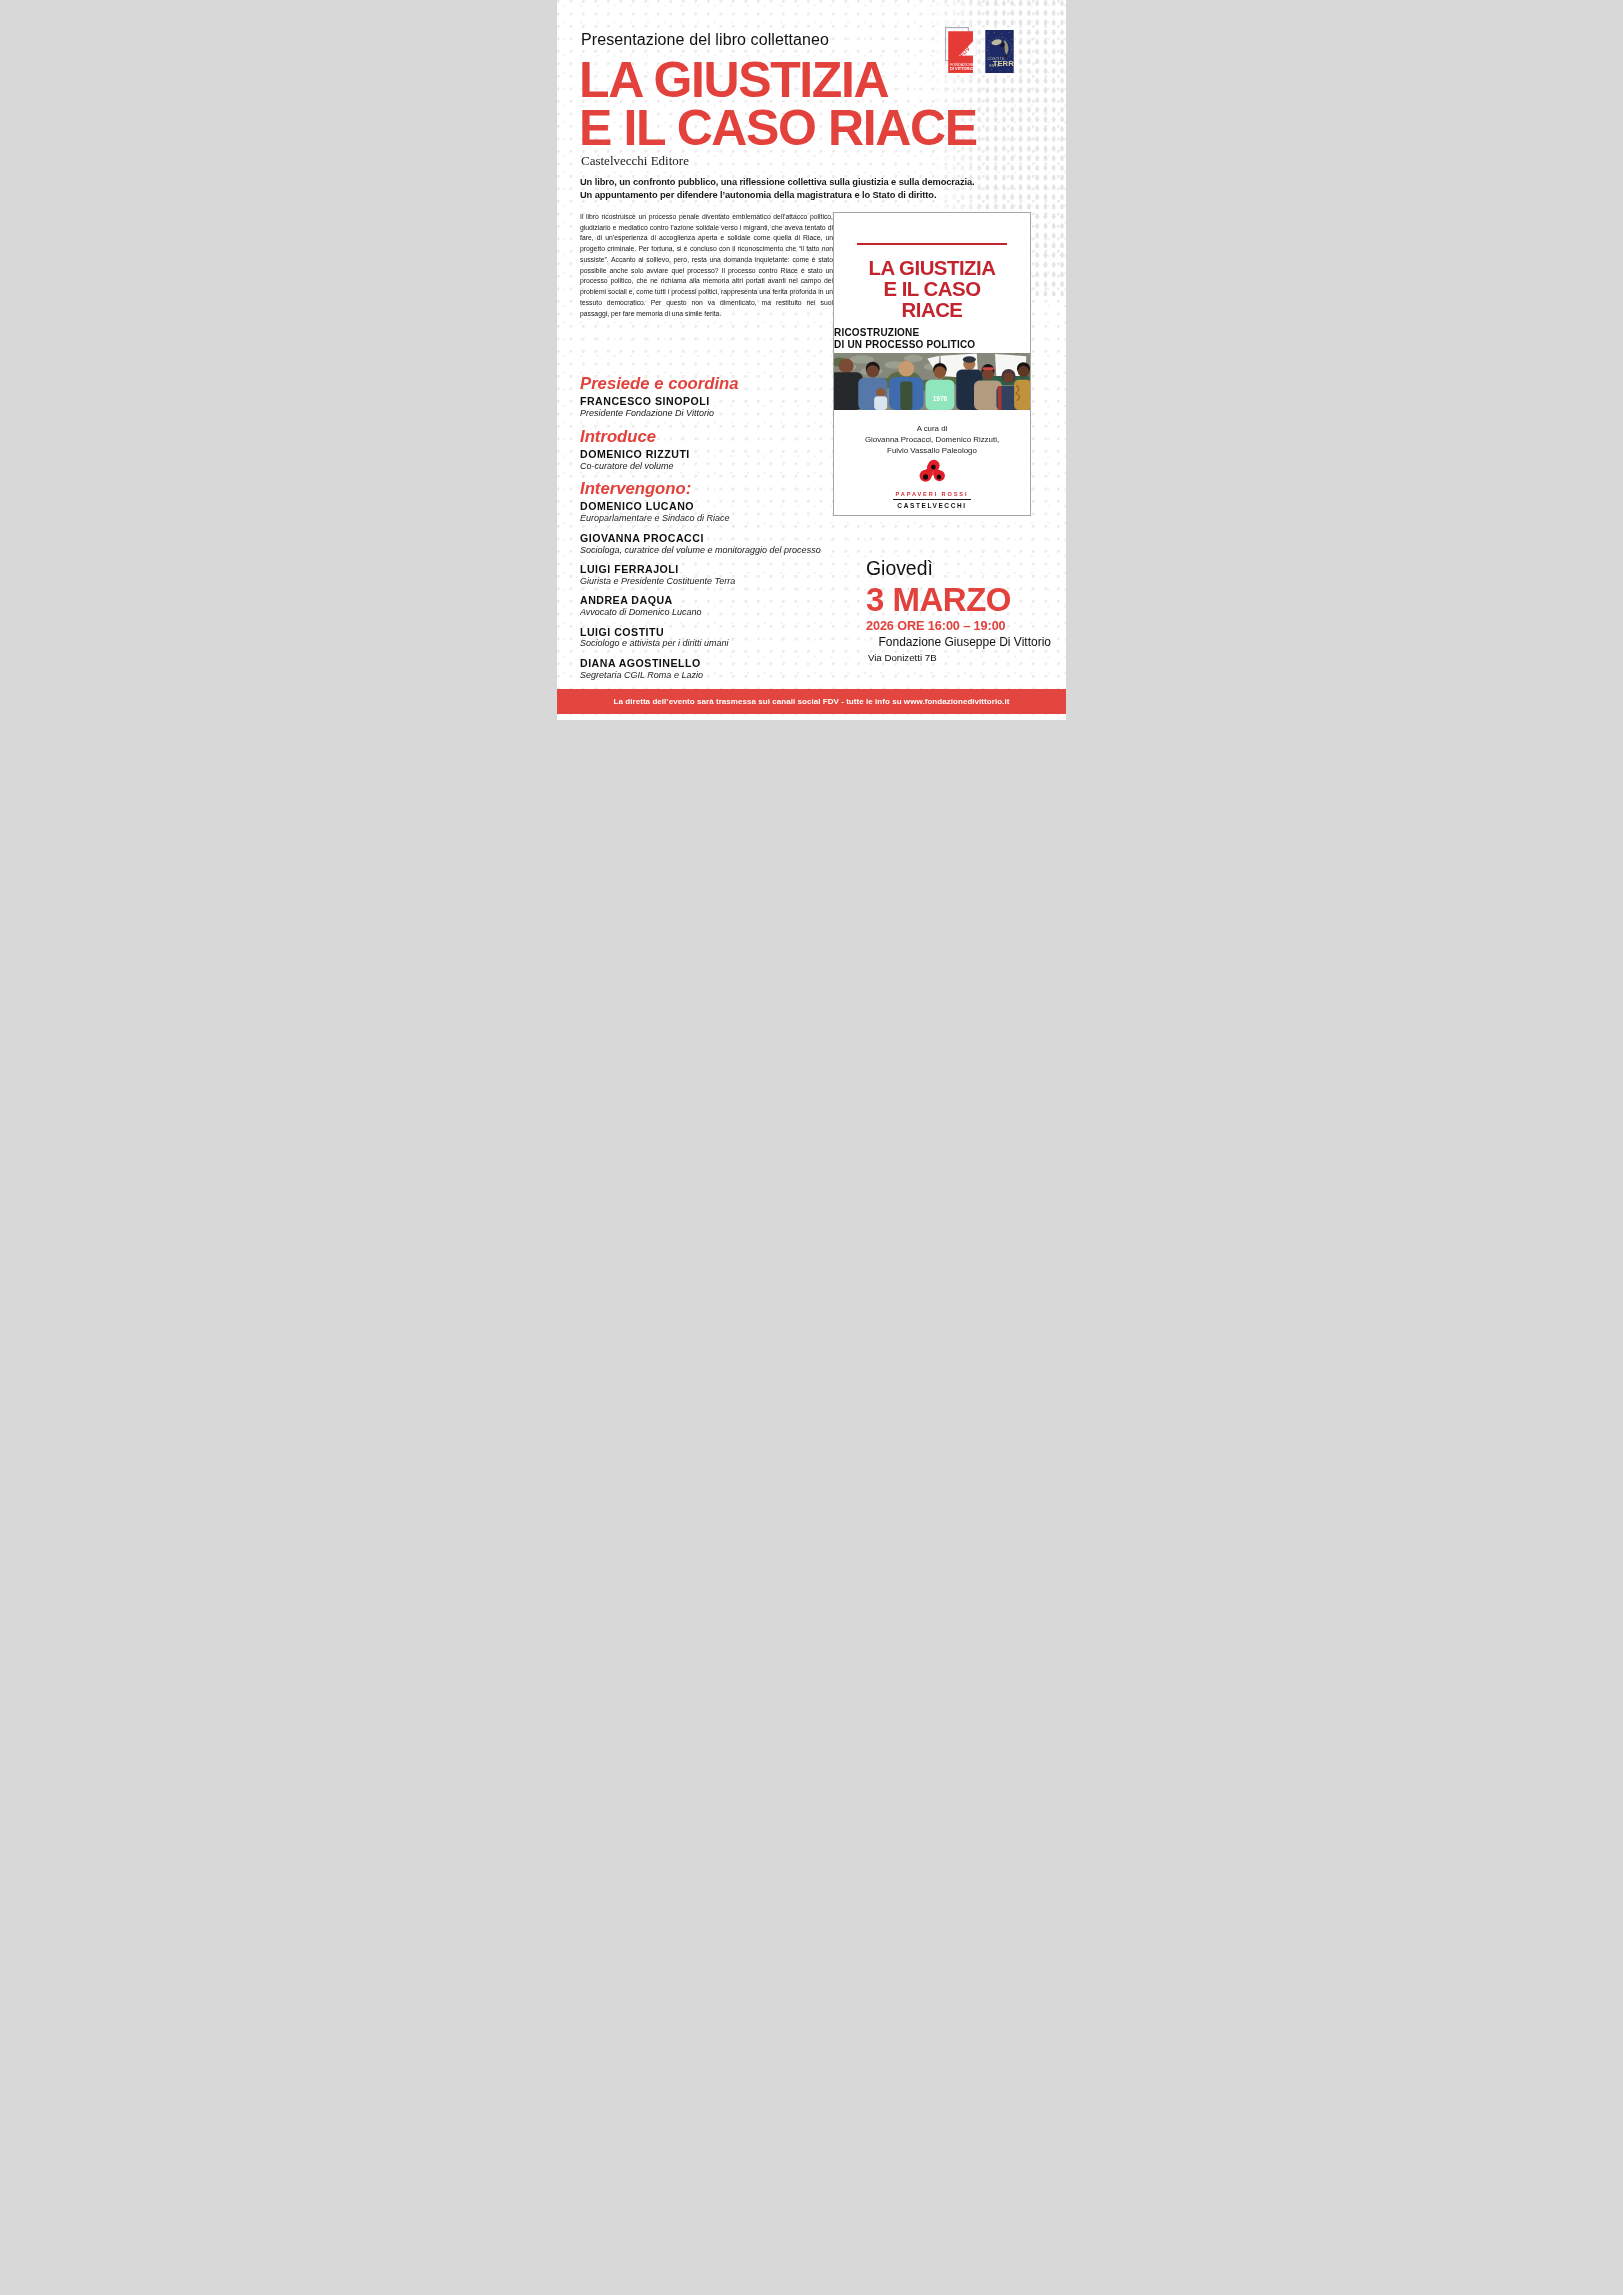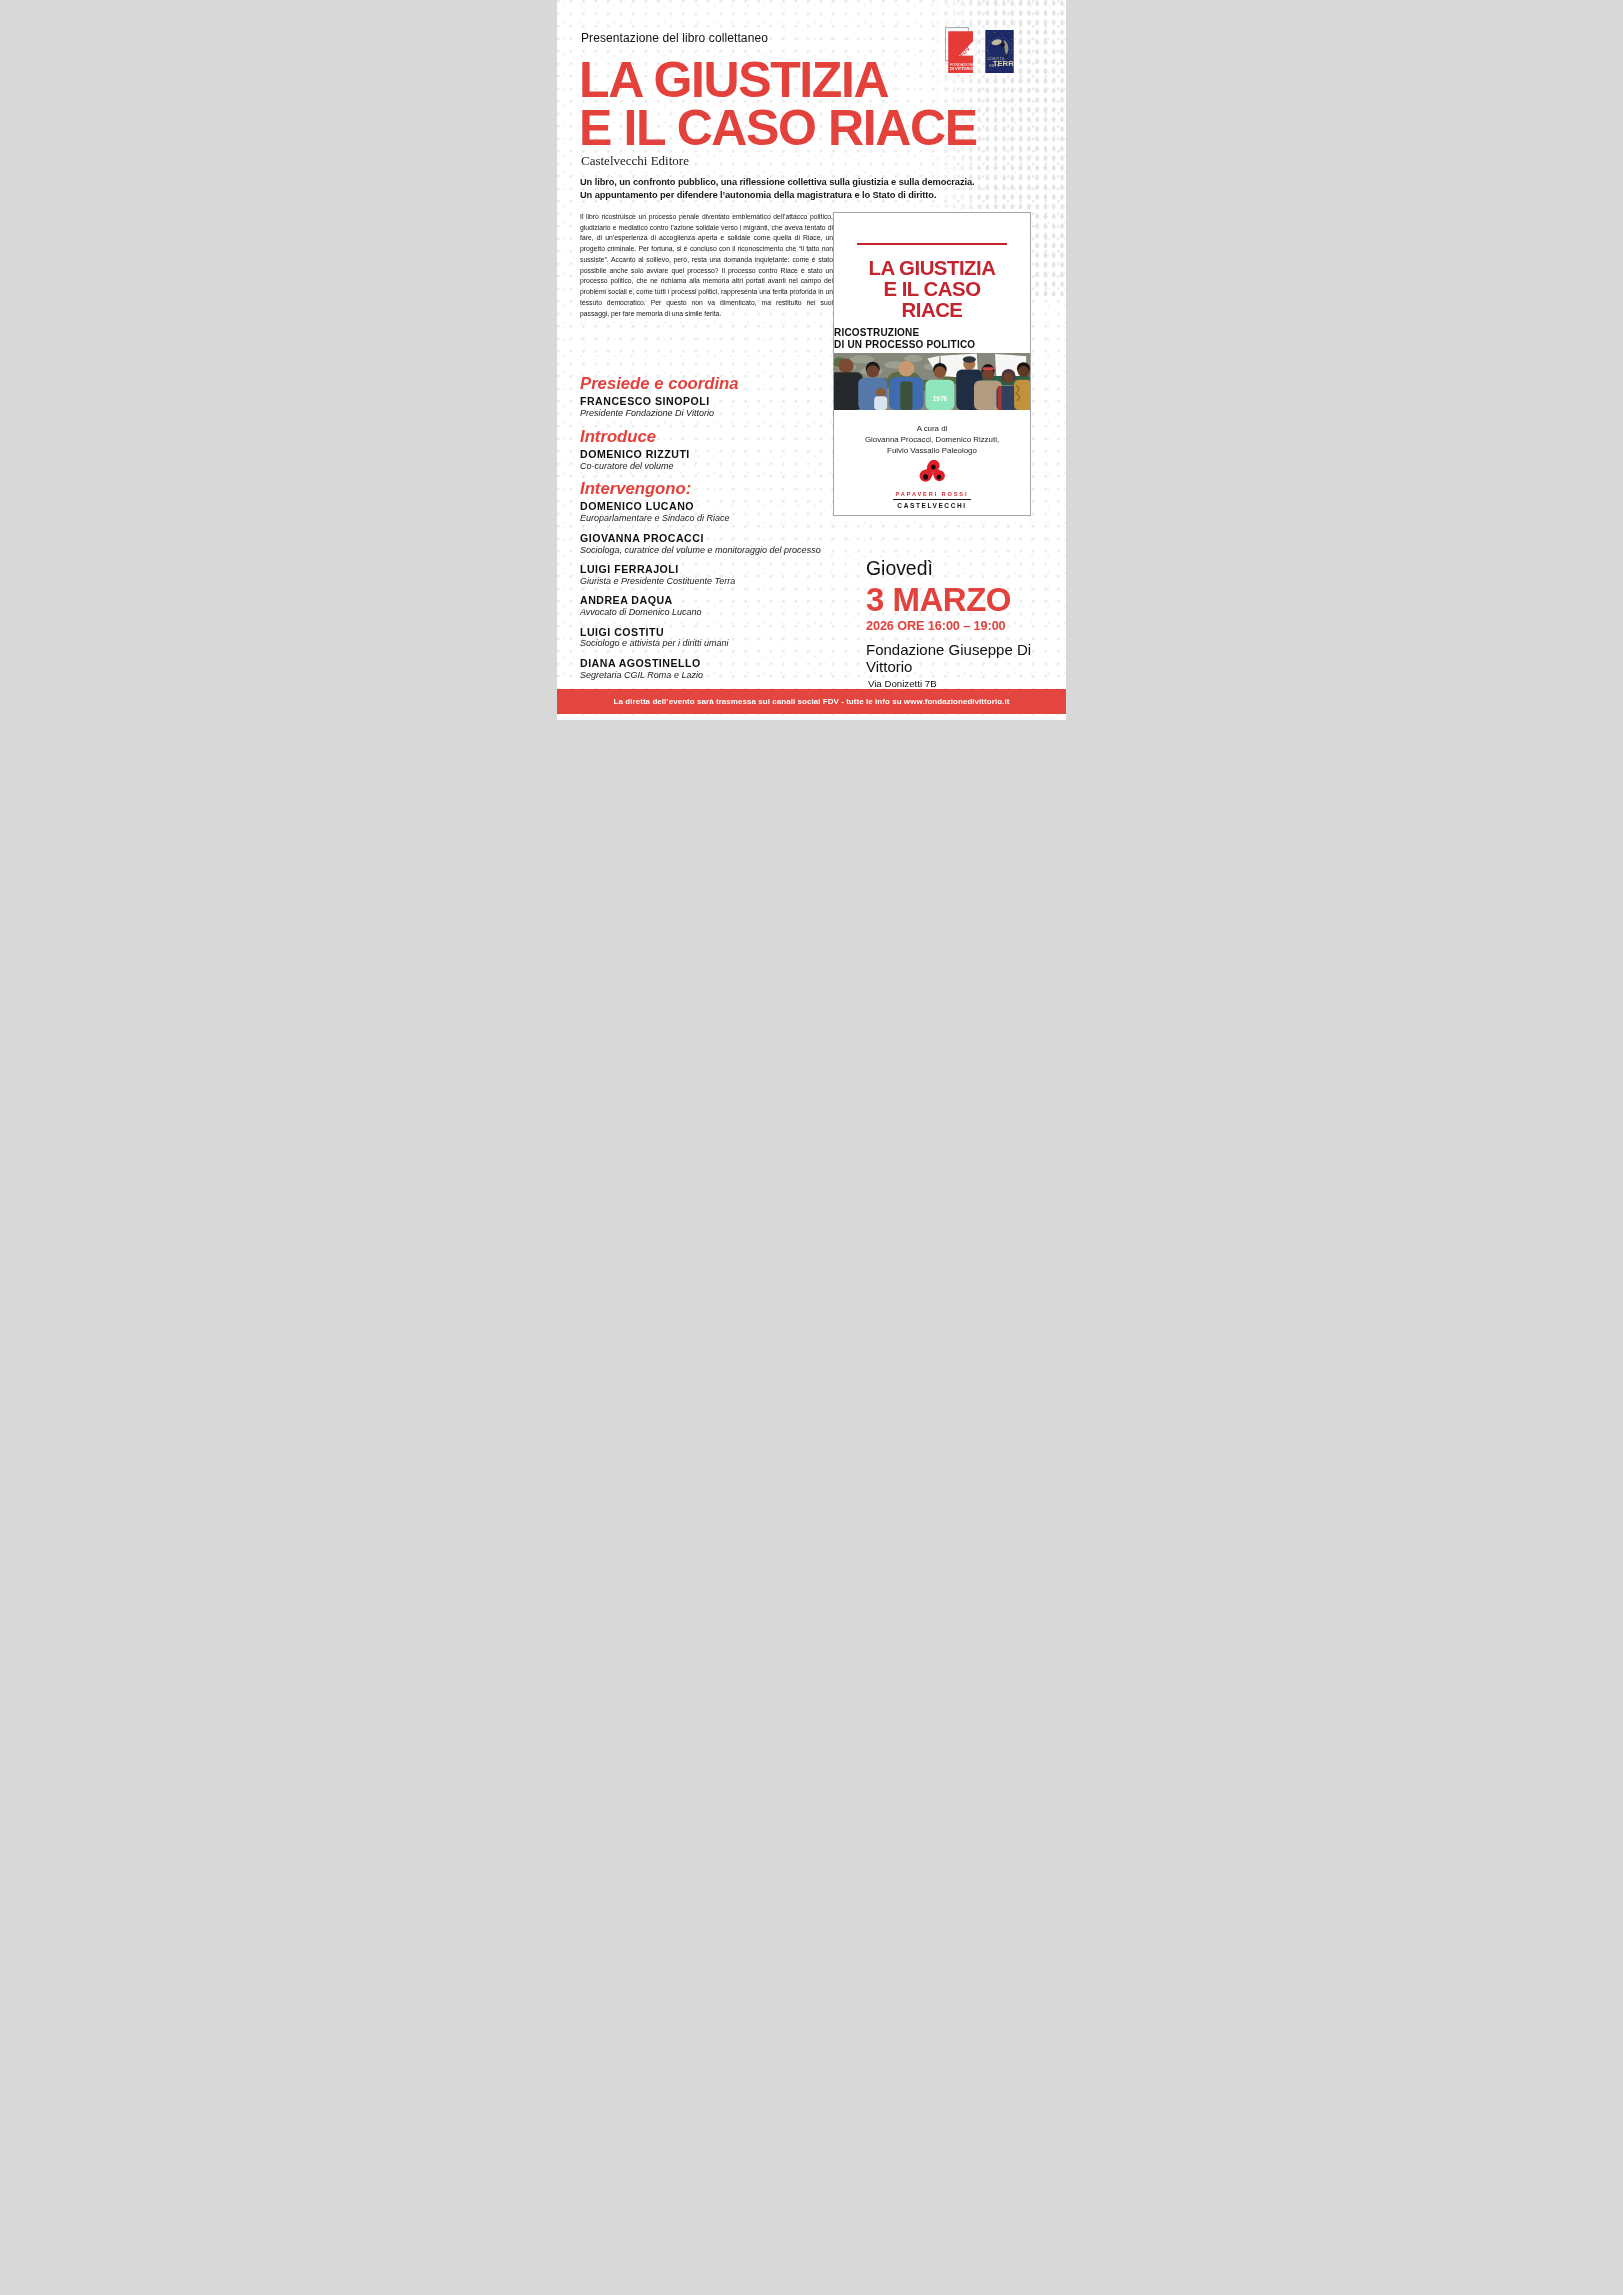--- a/index.html
+++ b/index.html
@@ -19,21 +19,21 @@
     position:absolute;right:0;top:870;width:139px;height:296px;
     background-image:radial-gradient(ellipse 1.9px 2.8px at 2.3px 3.2px, #e4e4e4 97%, transparent 100%);
     background-size:8.3px 9.7px;
     -webkit-mask-image:linear-gradient(to left,#000 55%,transparent);
             mask-image:linear-gradient(to left,#000 55%,transparent);
     z-index:0;
   }
   .z{position:absolute;z-index:2;}
 
   
-  .kicker{left:24px;top:30.5px;font-size:12px;font-weight:500;letter-spacing:0.1px;color:#111;}
+  .kicker{left:24px;top:30.5px;font-size:16px;font-weight:500;letter-spacing:0.1px;color:#111;}
   .big-title{left:22px;top:56px;font-size:50px;line-height:.96;font-weight:800;
              letter-spacing:-1.4px;color:#e2413c;white-space:nowrap;}
   .publisher{left:24px;top:153px;font-size:13px;color:#222;font-family:Liberation Serif, serif;}
 
   
   .logo-fdv{left:388px;top:27px;width:33px;height:47px;}
   .logo-terra{left:428px;top:30px;width:29px;height:43px;}
 
   
   .intro{left:23px;top:176px;width:468px;font-size:9.3px;font-weight:600;
@@ -66,21 +66,21 @@
   .program .sec{margin-bottom:6px;}
   .program .spk{margin:0.9px 0 7.4px;}
   .program .spk-name{font-size:10.6px;line-height:12px;font-weight:700;letter-spacing:0.5px;color:#101010;}
   .program .spk-role{font-size:9px;line-height:11px;font-style:italic;color:#1c1c1c;margin-top:0.9px;}
 
   
   .event{left:309px;top:557px;width:185px;}
   .ev-day{font-size:19.4px;color:#111;}
   .ev-date{font-size:33px;font-weight:800;color:#e2413c;letter-spacing:-0.5px;line-height:1;margin-top:2.8px;}
   .ev-time{font-size:12.7px;font-weight:800;color:#e2413c;margin-top:3.7px;letter-spacing:-0.1px;}
-  .ev-venue1{font-size:15px;color:#111;margin-top:8px;}
+  .ev-venue1{font-size:12px;color:#111;margin-top:2px;text-align:right;}
   .ev-venue2{font-size:9.7px;color:#111;margin-top:2.3px;padding-left:1.9px;}
 
   
   .banner{left:0;top:689px;width:100%;height:25px;background:#e3463f;}
   .banner .txt{width:100%;text-align:center;line-height:25px;color:#ffffff;
          font-size:8px;font-weight:700;letter-spacing:0.05px;border-radius:7px;}
 </style>
 </head>
 <body>
 

